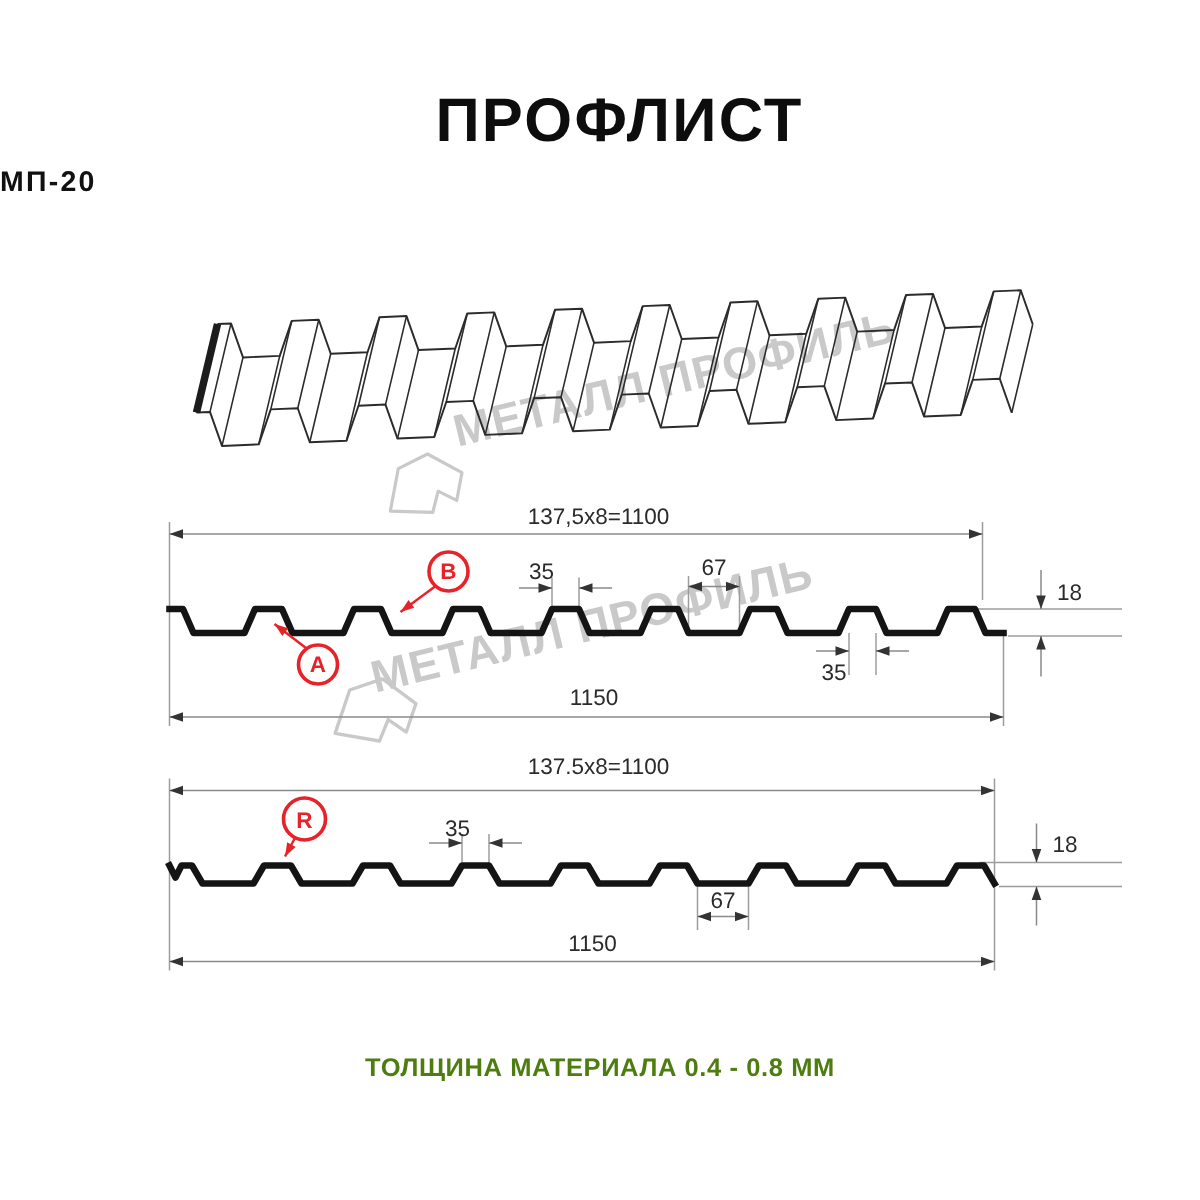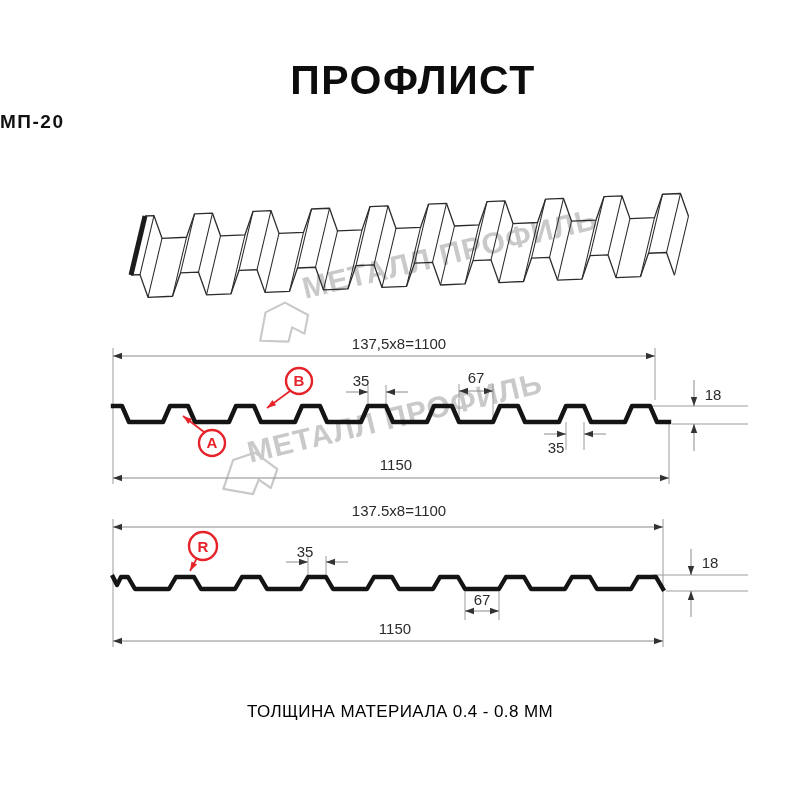--- a/index.html
+++ b/index.html
@@ -3,21 +3,21 @@
 <meta charset="utf-8">
 <style>
   html,body{margin:0;padding:0;background:#fff;}
   .page{position:relative;width:800px;height:800px;background:#ffffff;overflow:hidden;
         font-family:"Liberation Sans",sans-serif;}
   .title{position:absolute;left:0;right:0;top:57px;text-align:center;
          font-size:41px;font-weight:800;letter-spacing:1.5px;color:#0d0d0d;padding-left:26px;}
   .subtitle{position:absolute;left:0;right:0;top:111px;text-align:left;
          font-size:19px;font-weight:600;letter-spacing:1.5px;color:#111;}
   .footer{position:absolute;left:0;right:0;top:702px;text-align:center;
-         font-size:17px;font-weight:400;letter-spacing:.4px;color:#000000;}
+         font-size:17px;font-weight:700;letter-spacing:.4px;color:#4d7c0f;}
   .wmtext{position:absolute;white-space:nowrap;color:#c9c9c9;
          font-size:30px;font-weight:700;letter-spacing:1px;
          transform:rotate(-13.5deg);transform-origin:0 50%;}
   .wm1{left:303px;top:272px;}
   .wm2{left:248px;top:436px;}
   .logo{position:absolute;}
   .logo1{left:256px;top:300px;}
   .logo2{left:222px;top:448px;transform:rotate(8deg);}
   .logo path{fill:none;stroke:#c9c9c9;stroke-width:2.4;stroke-linejoin:round;}
   svg.art{position:absolute;left:0;top:0;}

